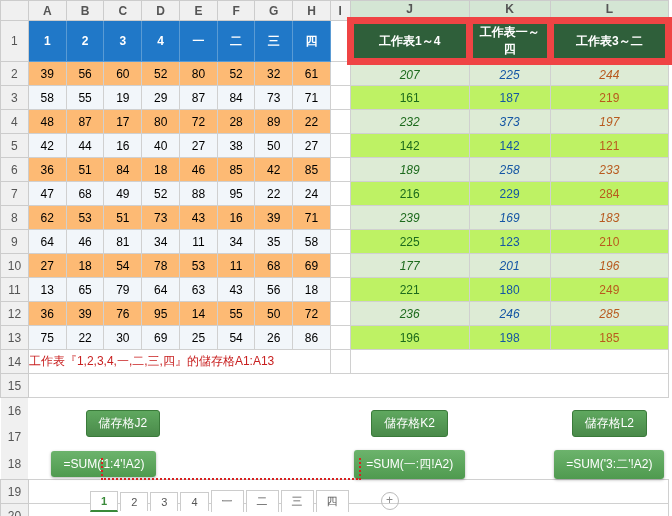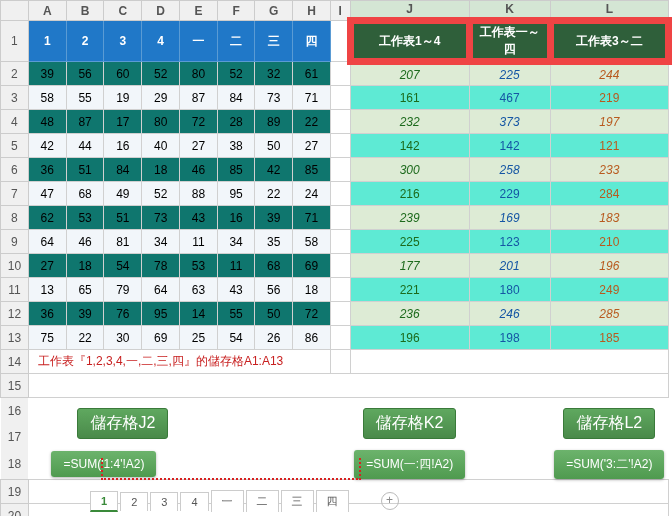--- a/index.html
+++ b/index.html
@@ -4,31 +4,31 @@
 <style>
 * { box-sizing: border-box; margin: 0; padding: 0; }
 body { font-family: Arial, "Microsoft JhengHei", sans-serif; font-size: 12px; background: #fff; width: 672px; height: 516px; overflow: hidden; position: relative; }
 .sheet { position: relative; width: 100%; }
 table { border-collapse: collapse; table-layout: fixed; }
 .col-header { background: #f0f0f0; border: 1px solid #ccc; text-align: center; height: 20px; color: #555; }
 .row-header { background: #f0f0f0; border: 1px solid #ccc; text-align: center; width: 28px; color: #555; }
 .sel-col { background: #d4e6d4; }
 td { border: 1px solid #d0d0d0; height: 24px; text-align: center; padding: 0 4px; }
 .blue-hdr { background: #2078c8; color: #fff; font-weight: bold; border: 1px solid #5a9bd4; }
-.blue-band0 { background: #0f766e; }
+.blue-band0 { background: #fdba74; }
 .blue-band1 { background: #f2f6fa; }
 .green-hdr { background: #2f5f3a; color: #fff; font-weight: bold; border: 7px solid #ef4444; }
 .green-band0 { background: #ddebd5; font-style: italic; }
-.green-band1 { background: #5eead4; }
+.green-band1 { background: #bef264; }
 .g-col0 { color: #1c6a1c; }
 .g-col1 { color: #1556a4; }
 .g-col2 { color: #b85a1e; }
-.red-note { color: #c82020; font-family: "Microsoft JhengHei", sans-serif; font-size: 12px; text-align: left; padding-left: 9px; }
+.red-note { color: #c82020; font-family: "Microsoft JhengHei", sans-serif; font-size: 12px; text-align: left; padding-left: 0; }
 .callout-row td { border: none; height: 26px; }
-.callout { background: linear-gradient(#5fa85f, #4a8a4a); color: #fff; border: 1px solid #3a7a3a; border-radius: 3px; padding: 4px 12px; display: inline-block; font-size: 16px; }
+.callout { background: linear-gradient(#5fa85f, #4a8a4a); color: #fff; border: 1px solid #3a7a3a; border-radius: 3px; padding: 4px 12px; display: inline-block; font-size: 12px; }
 .formula-row td { border: none; height: 30px; }
 .formula { background: linear-gradient(#6cb36c, #4f9a4f); color: #fff; border-radius: 3px; padding: 6px 12px; display: inline-block; font-size: 12px; font-family: Arial; white-space: nowrap; box-shadow: 0 1px 3px rgba(0,0,0,0.3); }
 .dotted-box { position: absolute; border: 2px dotted #d82020; border-top: none; pointer-events: none; }
 .tabs { position: absolute; bottom: 4px; left: 90px; display: flex; gap: 2px; align-items: center; }
 .tab { border: 1px solid #ccc; border-bottom: none; padding: 3px 10px; background: #fff; color: #555; font-size: 11px; cursor: pointer; }
 .tab.active { border-bottom: 2px solid #3a8a3a; color: #3a8a3a; font-weight: bold; }
 .tab-add { margin-left: 30px; width: 18px; height: 18px; border: 1px solid #bbb; border-radius: 9px; text-align: center; line-height: 15px; color: #888; cursor: pointer; }
 .spacer { background: #fff; border-left: none; border-right: none; }
 </style>
 </head>
@@ -104,21 +104,21 @@
           <td class="blue-band1">58</td>
           <td class="blue-band1">55</td>
           <td class="blue-band1">19</td>
           <td class="blue-band1">29</td>
           <td class="blue-band1">87</td>
           <td class="blue-band1">84</td>
           <td class="blue-band1">73</td>
           <td class="blue-band1">71</td>
           <td class="spacer"></td>
           <td class="green-band1 g-col0">161</td>
-          <td class="green-band1 g-col1">467</td>
+          <td class="green-band1 g-col1">187</td>
           <td class="green-band1 g-col2">219</td>
         </tr>
         <tr>
           <td class="row-header">4</td>
           <td class="blue-band0">48</td>
           <td class="blue-band0">87</td>
           <td class="blue-band0">17</td>
           <td class="blue-band0">80</td>
           <td class="blue-band0">72</td>
           <td class="blue-band0">28</td>
@@ -148,21 +148,21 @@
           <td class="row-header">6</td>
           <td class="blue-band0">36</td>
           <td class="blue-band0">51</td>
           <td class="blue-band0">84</td>
           <td class="blue-band0">18</td>
           <td class="blue-band0">46</td>
           <td class="blue-band0">85</td>
           <td class="blue-band0">42</td>
           <td class="blue-band0">85</td>
           <td class="spacer"></td>
-          <td class="green-band0 g-col0">300</td>
+          <td class="green-band0 g-col0">189</td>
           <td class="green-band0 g-col1">258</td>
           <td class="green-band0 g-col2">233</td>
         </tr>
         <tr>
           <td class="row-header">7</td>
           <td class="blue-band1">47</td>
           <td class="blue-band1">68</td>
           <td class="blue-band1">49</td>
           <td class="blue-band1">52</td>
           <td class="blue-band1">88</td>

